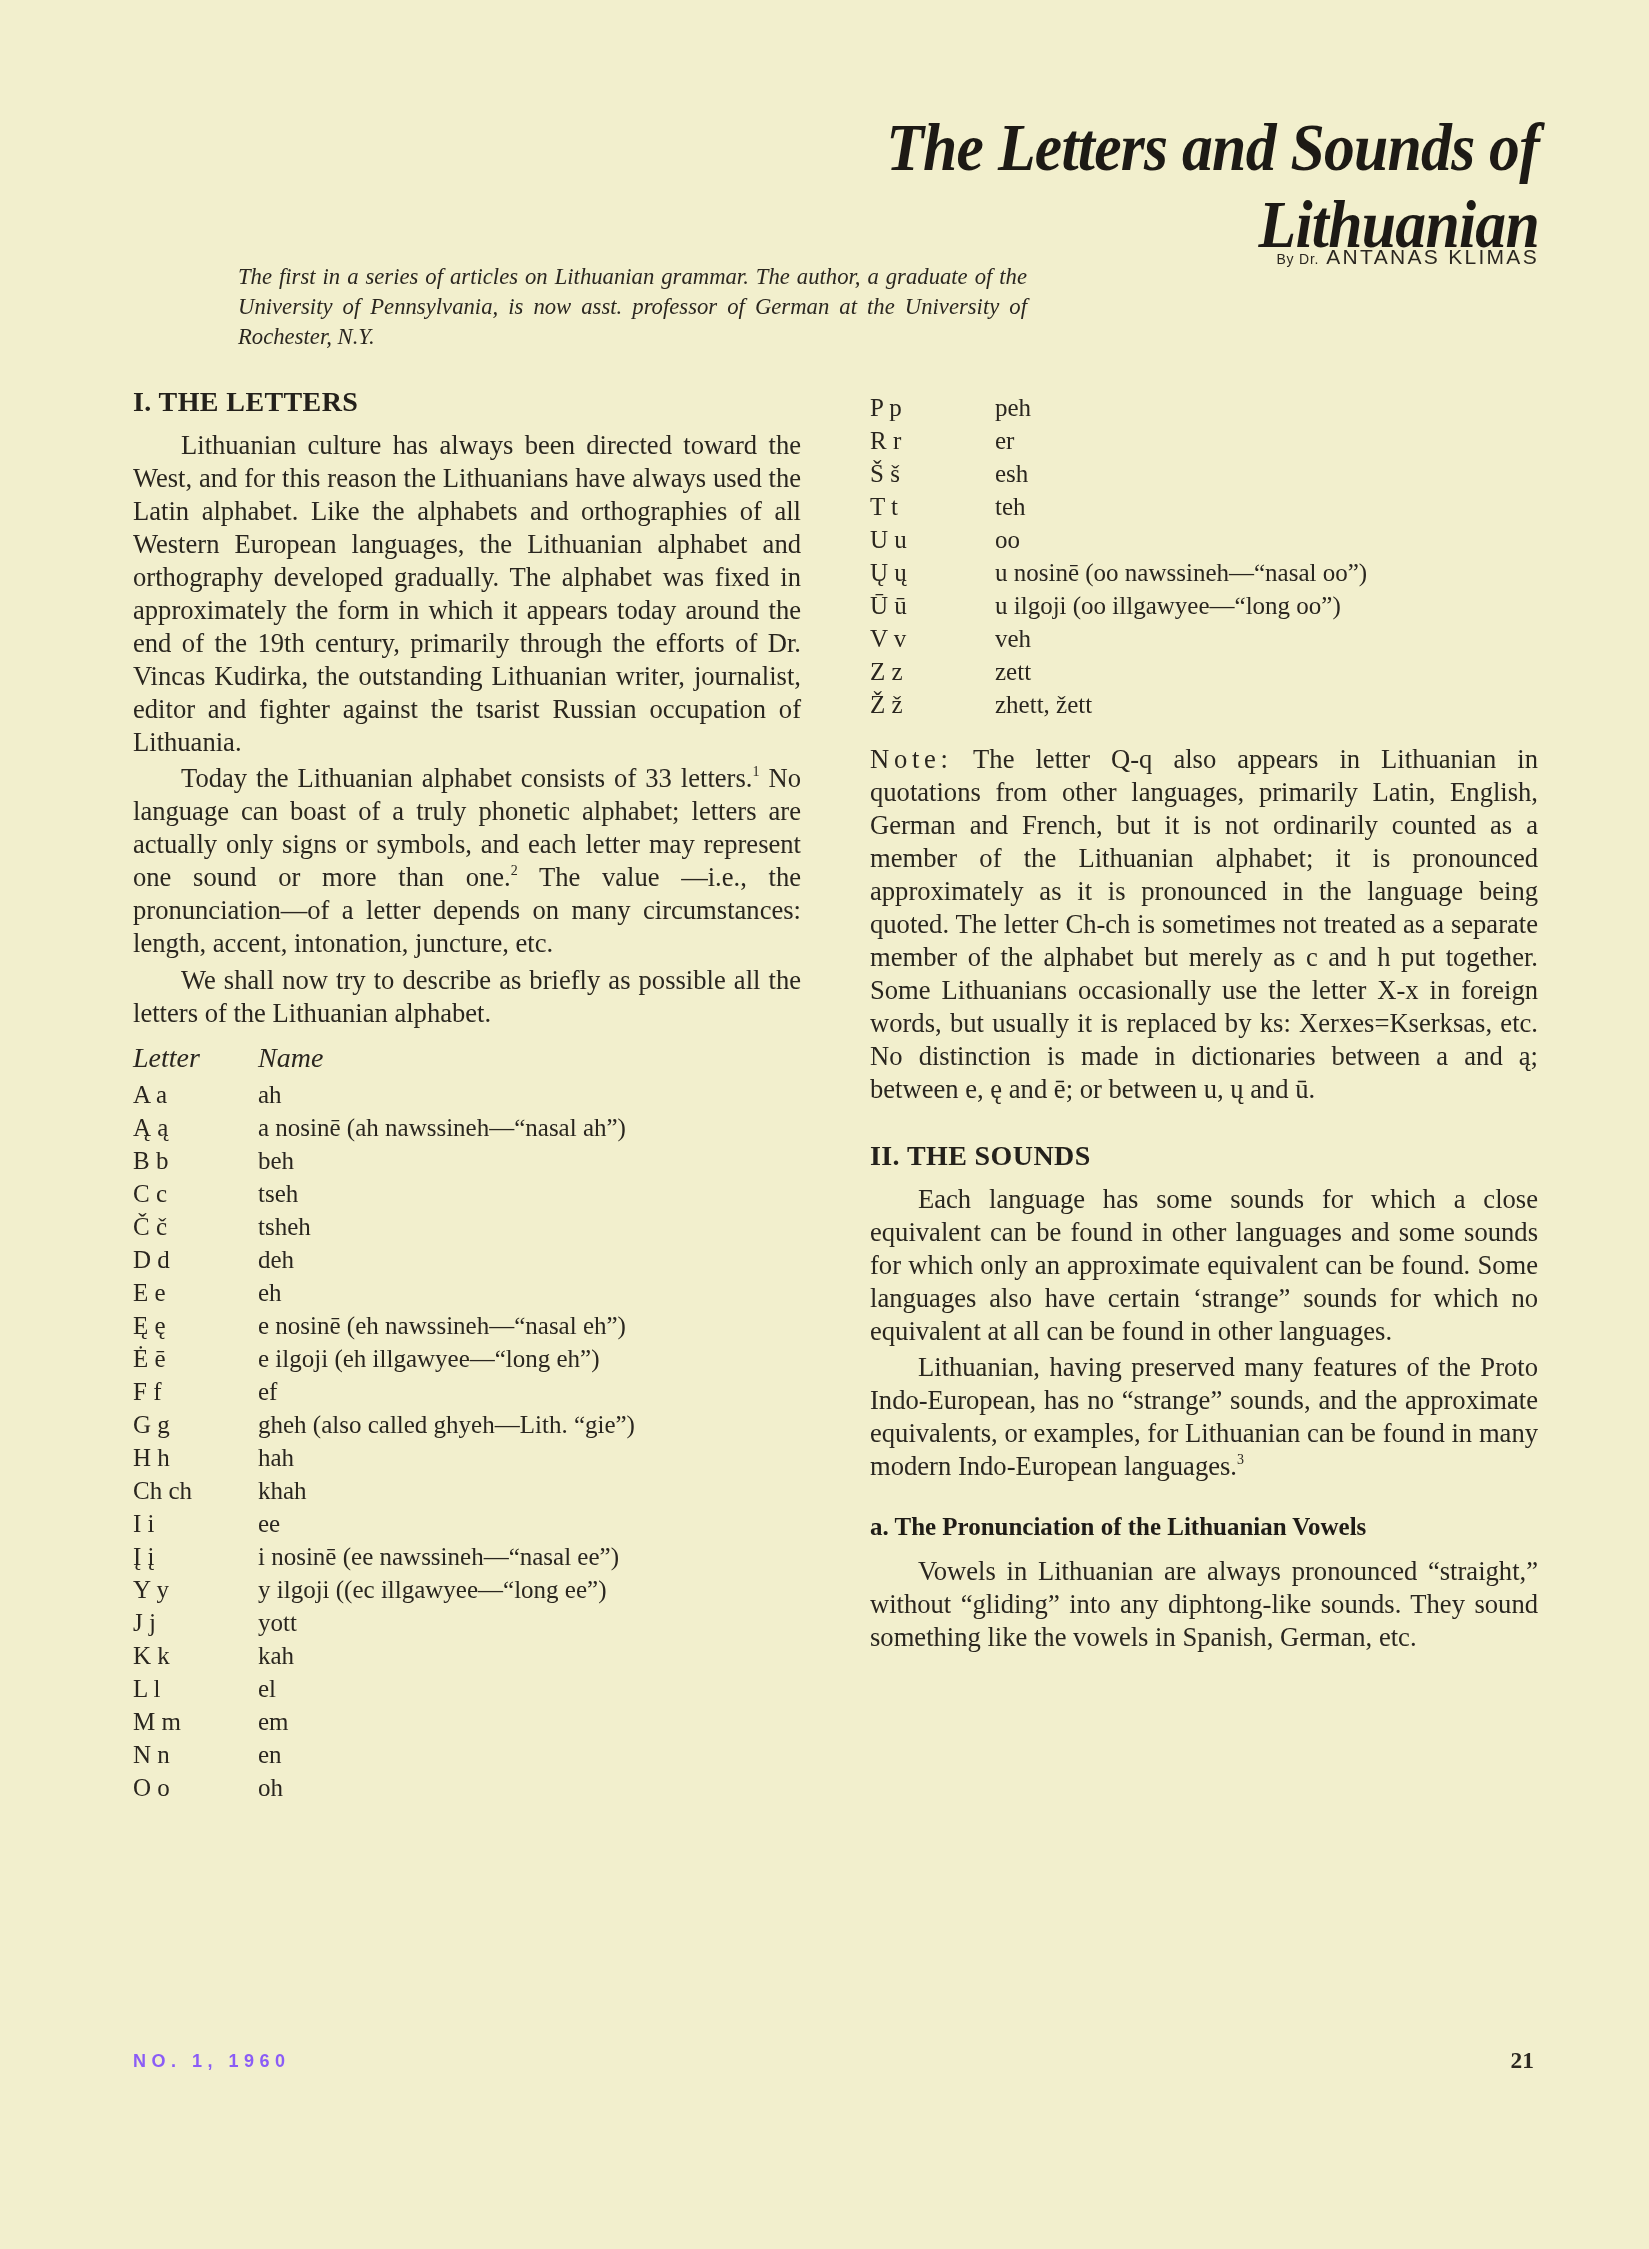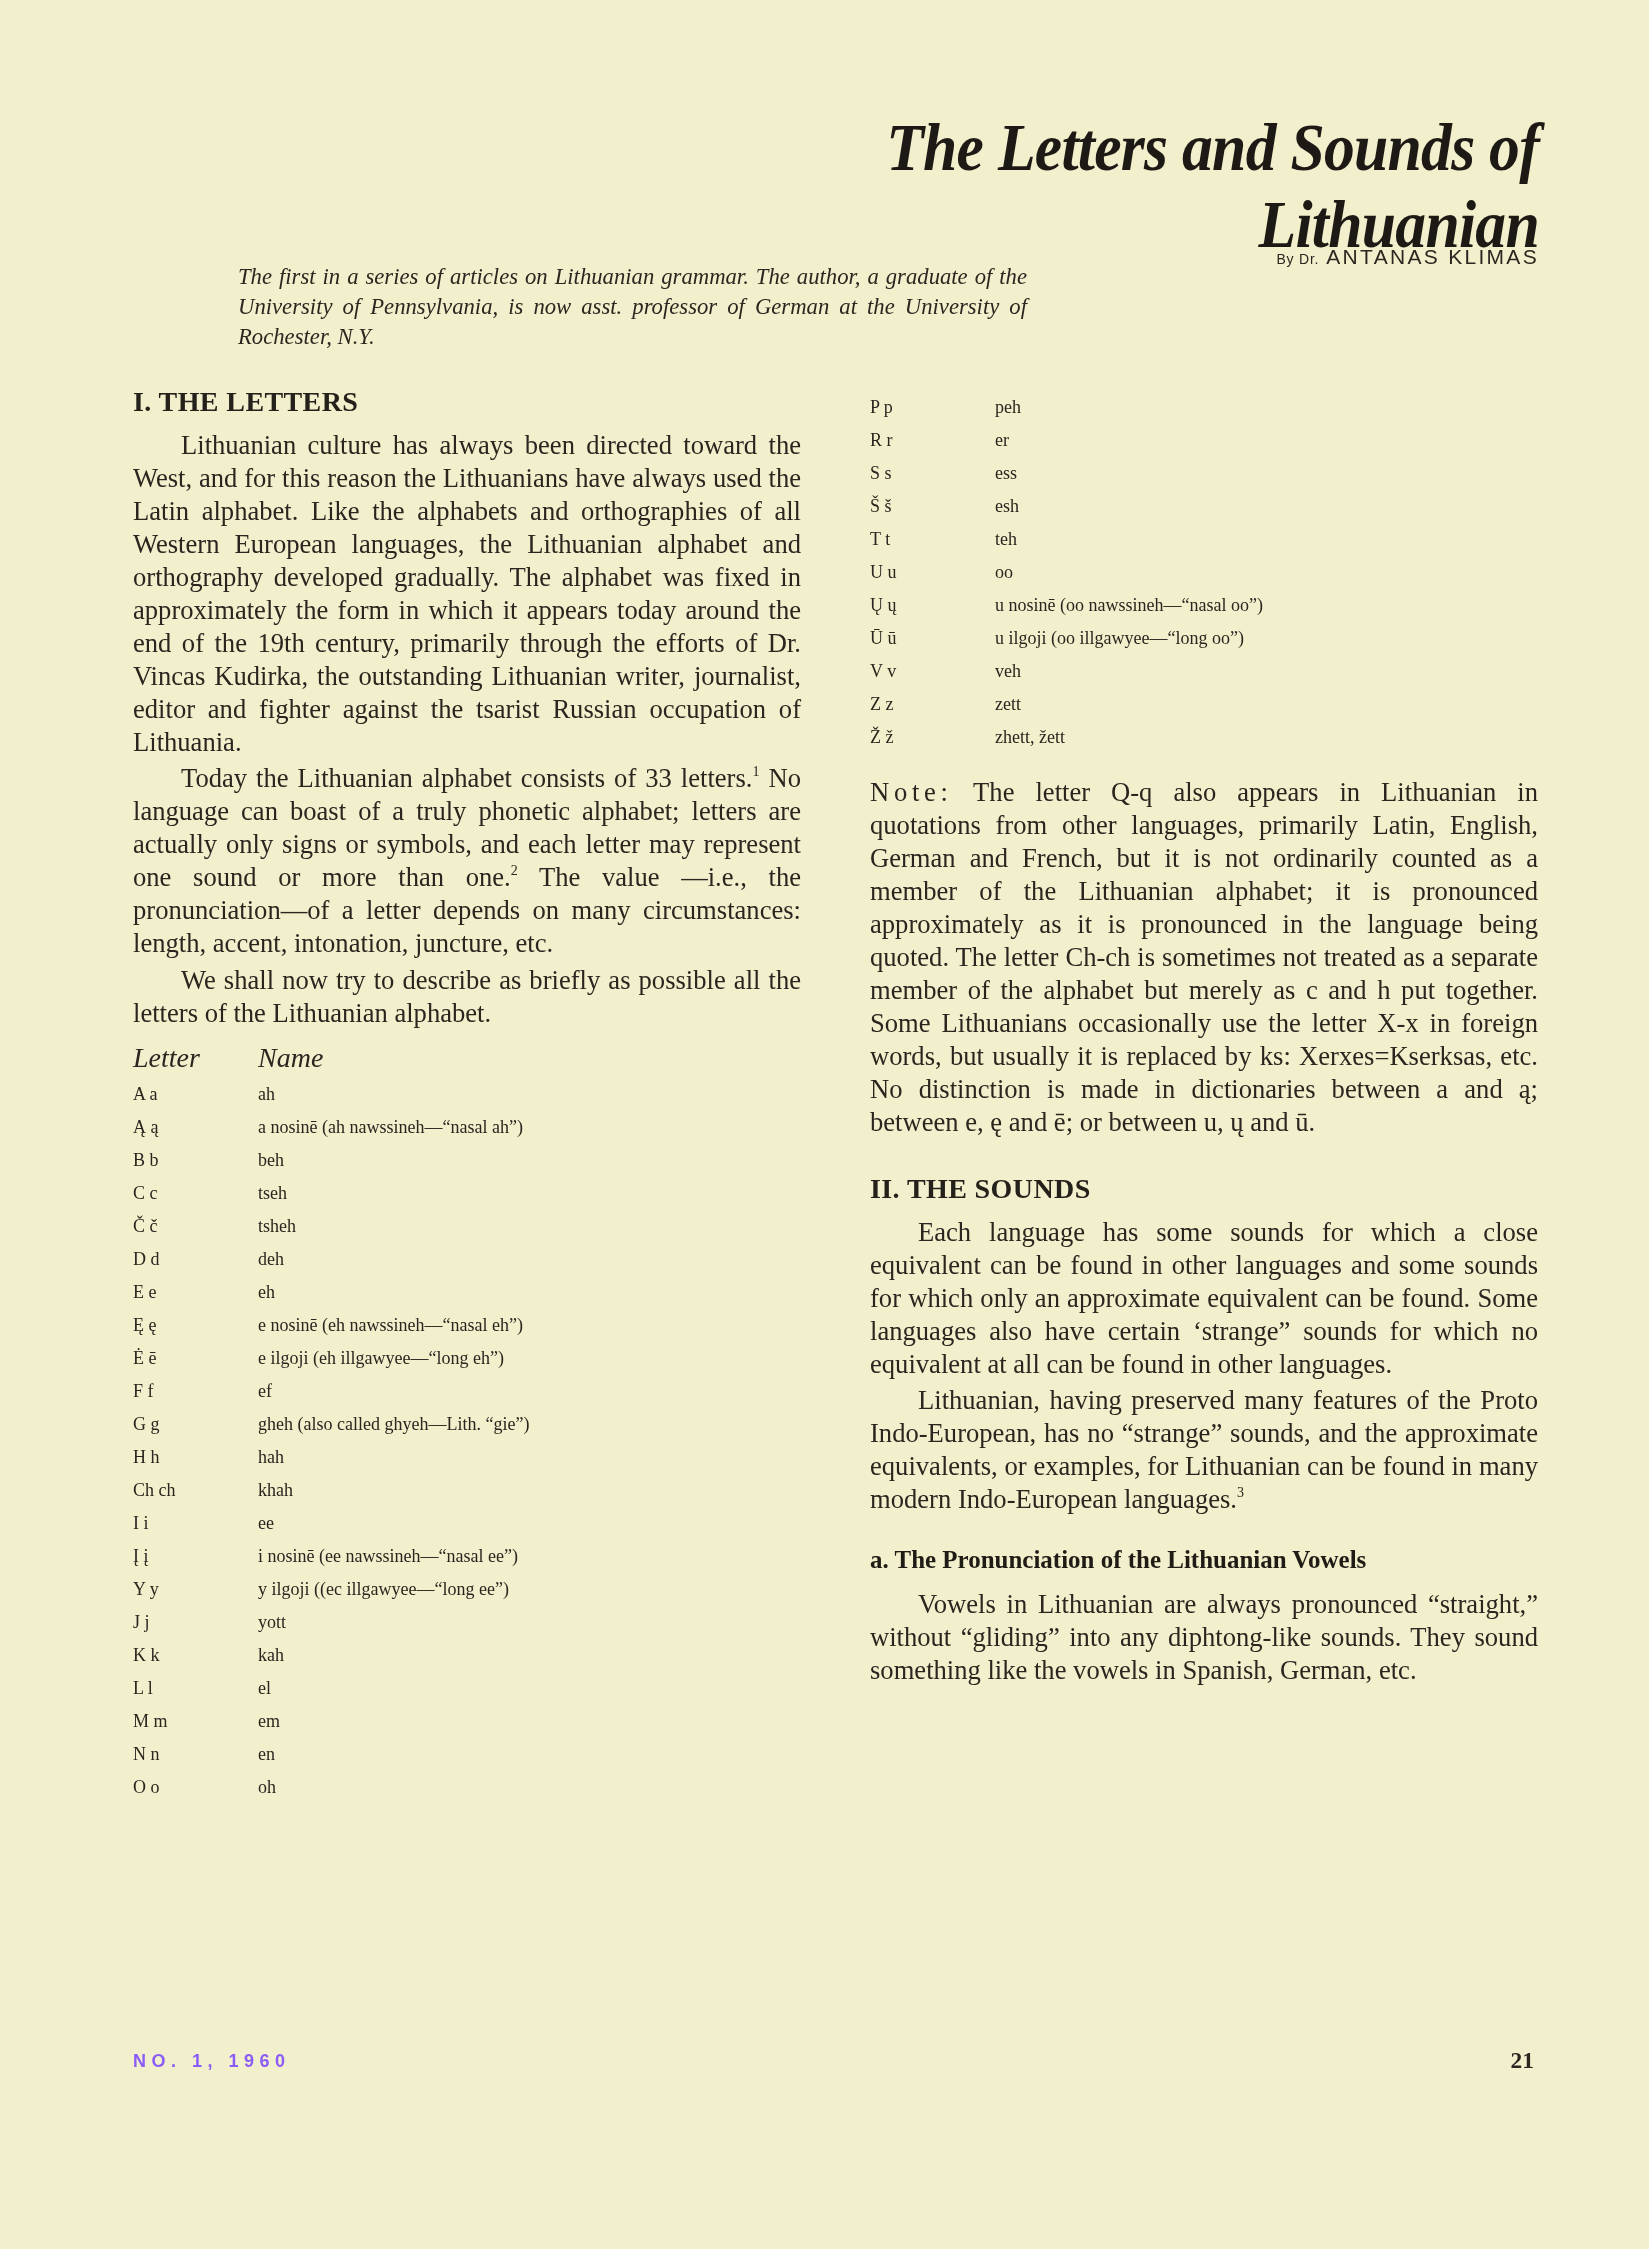--- a/index.html
+++ b/index.html
@@ -71,21 +71,21 @@
   .letter-table { margin-top: 11px; }
   .letter-table .hdr {
     display: flex;
     font-style: italic;
     font-size: 28px;
     line-height: 34px;
     margin-bottom: 3.1px;
   }
   .row {
     display: flex;
-    font-size: 18px;
+    font-size: 25px;
     line-height: 33px;
     white-space: nowrap;
   }
   .row .letter { width: 125px; flex: none; }
   .row .name { flex: 1; }
   .hdr .letter { width: 125px; flex: none; }
 
   .note-label { letter-spacing: 4.7px; }
 
   .subheading {
@@ -239,24 +239,20 @@
     <div class="letter-table" style="margin-top:0">
       <div class="row">
           <span class="letter">P p</span>
           <span class="name">peh</span>
         </div>
       <div class="row">
           <span class="letter">R r</span>
           <span class="name">er</span>
         </div>
       <div class="row">
-          <span class="letter">S s</span>
-          <span class="name">ess</span>
-        </div>
-      <div class="row">
           <span class="letter">Š š</span>
           <span class="name">esh</span>
         </div>
       <div class="row">
           <span class="letter">T t</span>
           <span class="name">teh</span>
         </div>
       <div class="row">
           <span class="letter">U u</span>
           <span class="name">oo</span>

